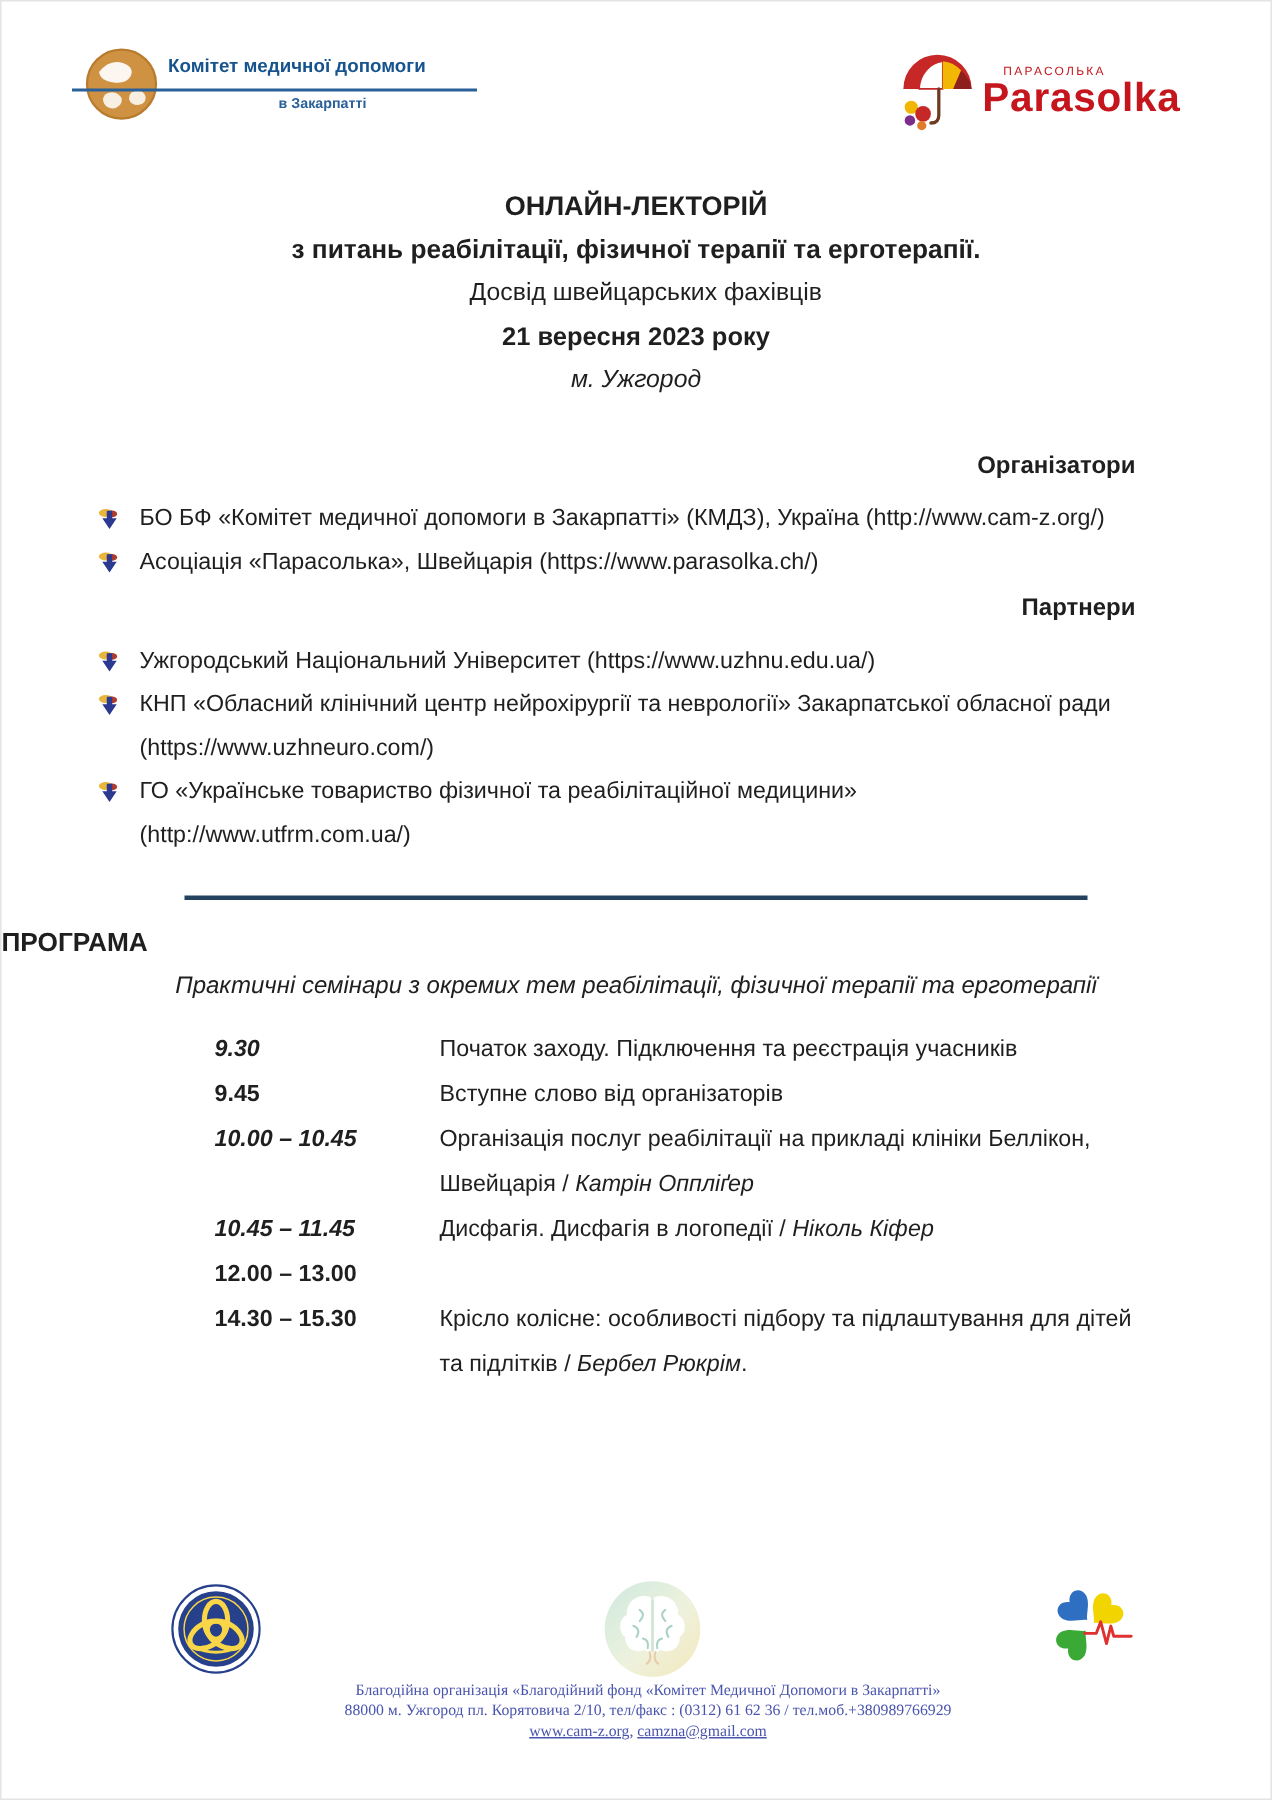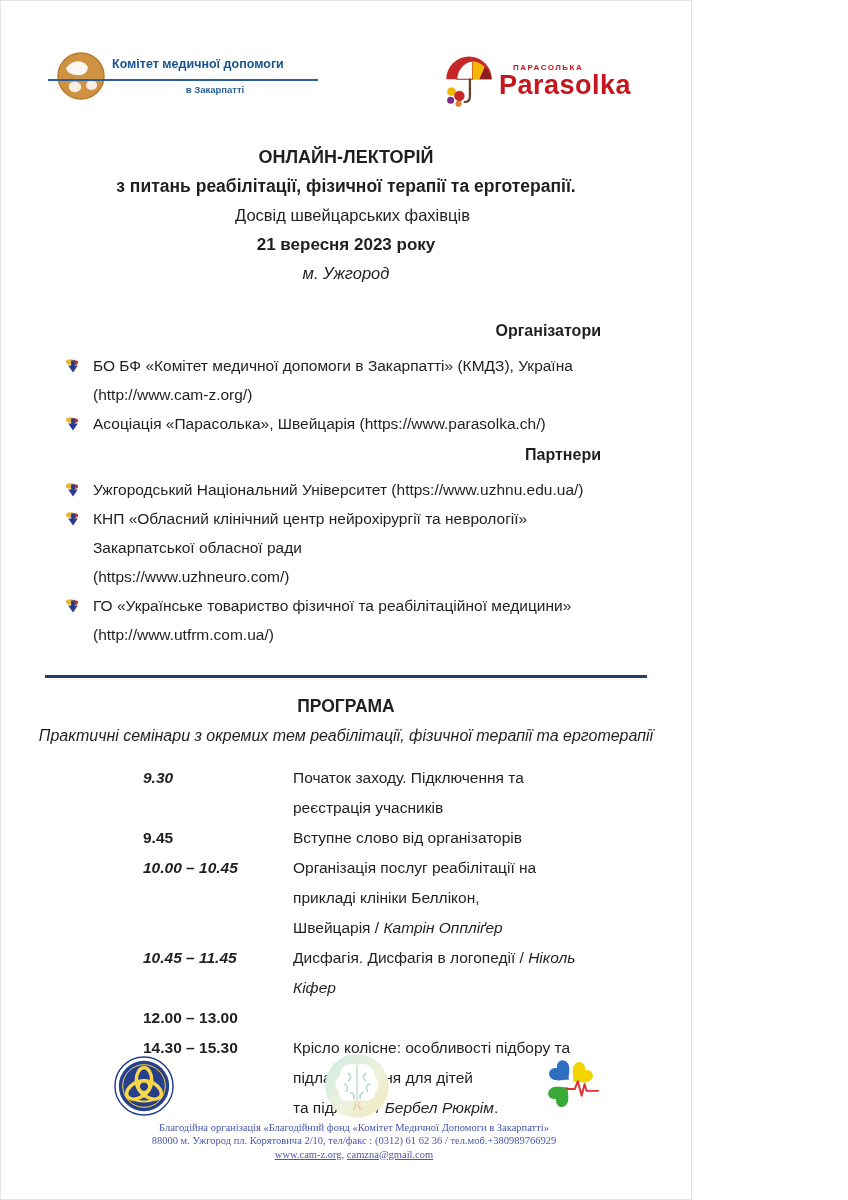--- a/index.html
+++ b/index.html
@@ -1,58 +1,58 @@
 <!DOCTYPE html>
 <html><head>
 <meta charset="utf-8">
 <style>
   html,body { margin:0; padding:0; background:#fff; }
   .page {
     position:relative;
-    width:692px; height:1200px;
+    width:848px; height:1200px;
     box-sizing:border-box;
     background:#ffffff;
     border:1px solid #e4e4e4;
     font-family:"Liberation Sans", sans-serif;
     color:#1f1f1f;
     overflow:hidden;
-    padding-top:50px;
+    padding-top:30px;
   }
 
   
   .header { display:flex; justify-content:space-between; margin:0 60px 0 55px; height:70px; }
   .kmdz { position:relative; width:200px; padding-left:56px; padding-top:6px; }
   .kmdz .globe { position:absolute; left:0; top:0; width:50px; height:50px; }
   .kmdz-line1 { font-size:12.5px; font-weight:bold; color:#17548e; white-space:nowrap; }
   .kmdz-rule { position:absolute; left:-8px; right:-6px; top:28px; height:2px; background:#2a6099; }
   .kmdz-line2 { position:absolute; left:56px; right:-6px; top:33px; text-align:center; font-size:9.5px; font-weight:bold; color:#2a6099; }
   .parasolka { display:flex; align-items:flex-start; gap:2px; }
   .parasolka svg { width:56px; height:60px; }
   .parasolka-text { padding-top:12px; }
-  .parasolka-small { font-size:8px; font-weight:bold; color:#c4161c; letter-spacing:1.5px; margin-left:14px; }
+  .parasolka-small { font-size:8px; font-weight:normal; color:#c4161c; letter-spacing:1.5px; margin-left:14px; }
   .parasolka-big { font-size:27px; font-weight:bold; color:#c4161c; letter-spacing:0.5px; line-height:26px; }
 
   
   .title-block { margin-top:22px; text-align:center; line-height:29px; }
   .t1 { font-size:18px; font-weight:bold; }
   .t2 { font-size:17.5px; font-weight:bold; }
   .t3 { font-size:16.5px;margin-left:13px; }
   .t4 { font-size:17px; font-weight:bold; }
   .t5 { font-size:16.5px; font-style:italic; }
 
   
   .org-section { margin:28px 90px 0 40px; }
   .sec-heading { font-size:16px; font-weight:bold; line-height:29px; margin:0;text-align:right; }
   ul.bullet-list { list-style:none; margin:6px 0 2px 0; padding:0 0 0 24px; }
   ul.bullet-list li { position:relative; padding-left:28px; line-height:29px; font-size:15.5px; }
   ul.bullet-list li svg.bullet { position:absolute; left:0; top:7px; width:16px; height:16px; }
 
   
   .divider { width:602px; margin:26px auto 0; height:0; border-top:3px solid #24425e; }
-  .program-heading { margin:14px 0 0; text-align:center; font-size:17.5px; font-weight:bold; line-height:29px; }
+  .program-heading { margin:14px 0 0; text-align:left; font-size:17.5px; font-weight:bold; line-height:29px; }
   .program-subtitle { text-align:center; font-size:16px; font-style:italic; line-height:29px; }
   .program-rows { margin:13px 90px 0 142px; }
   .prow { display:flex; }
   .prow .time { width:150px; flex-shrink:0; font-weight:bold; font-size:15.5px; line-height:30px; }
   .prow .time.it { font-style:italic; }
   .prow .desc { width:470px; font-size:15.5px; line-height:30px; }
   .prow .desc .it { font-style:italic; }
 
   
   .footer { position:absolute; left:16px; right:0; bottom:38px; }

